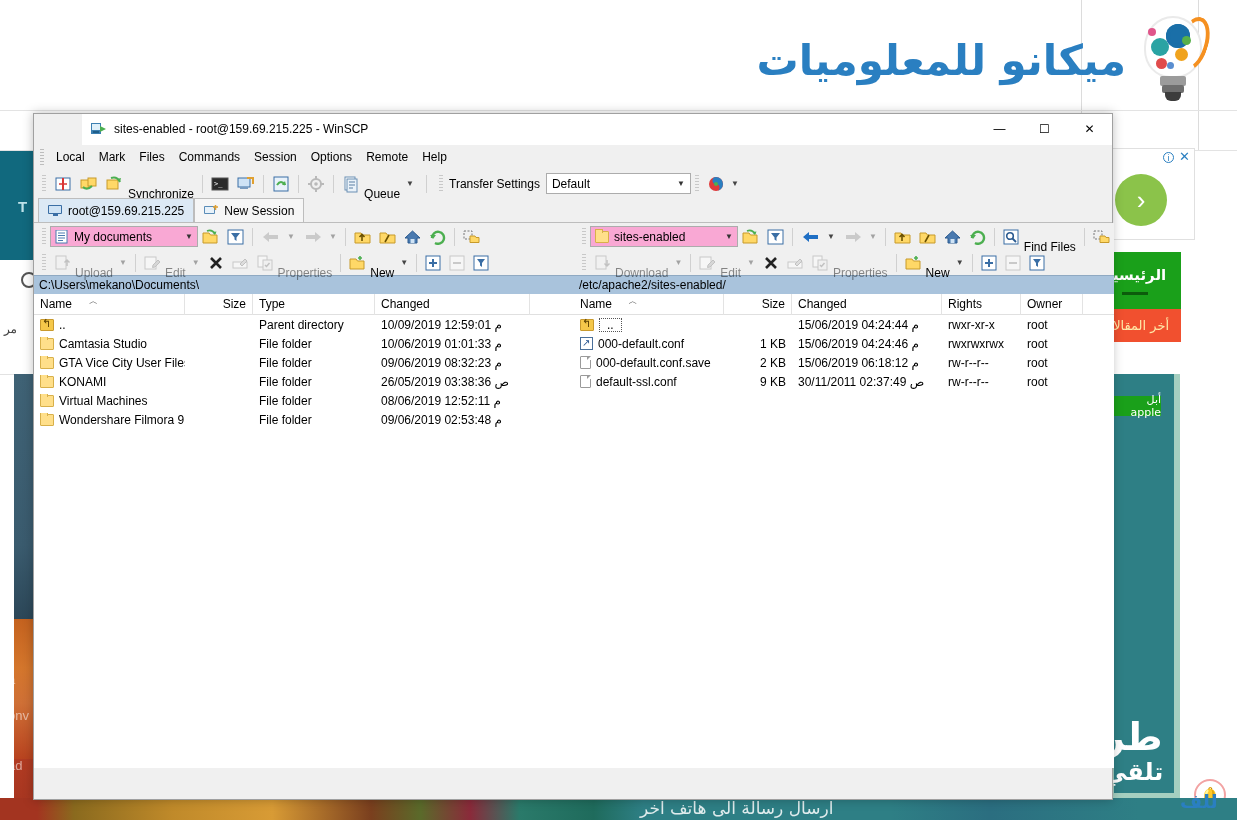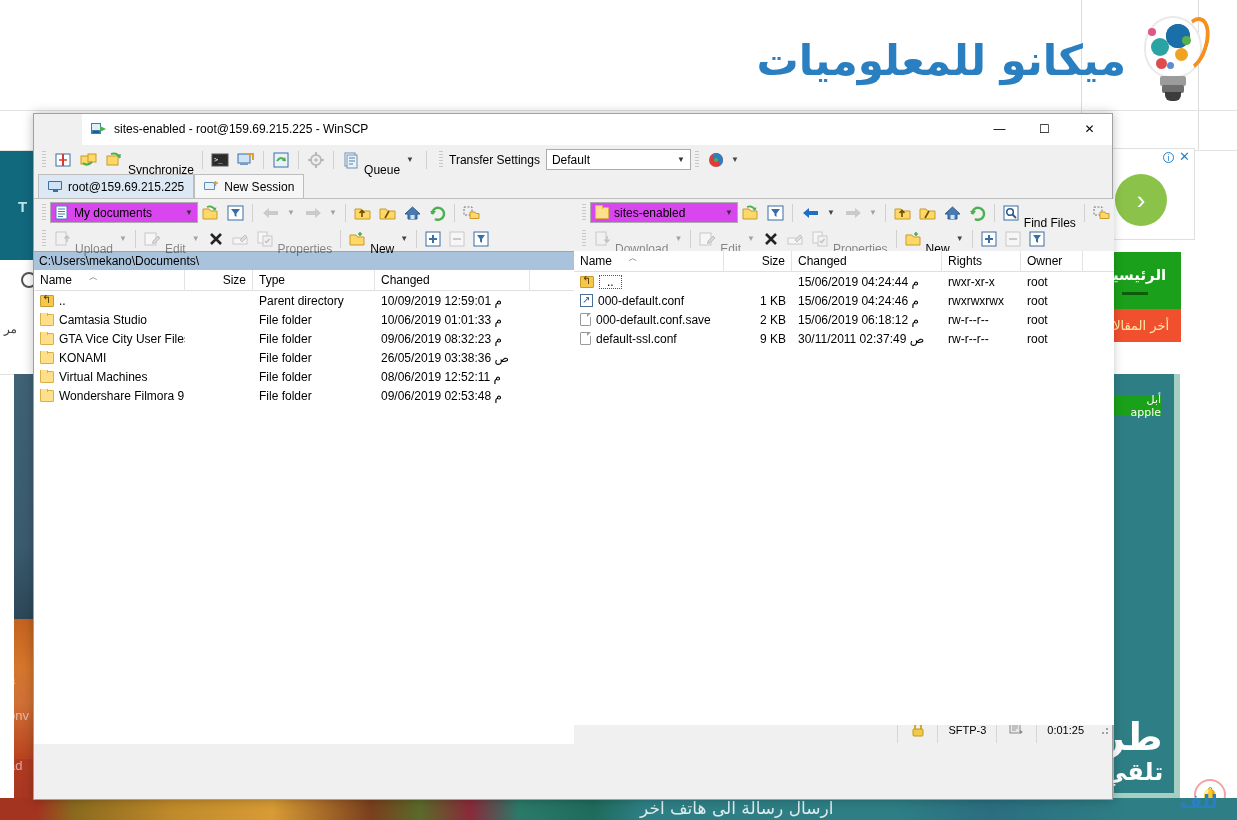--- a/index.html
+++ b/index.html
@@ -241,21 +241,21 @@
 
   .ptool {
     height: 27px; display: flex; align-items: center; padding-left: 4px;
     background: #f0f0f0;
   }
   .ptool2 {
     height: 25px; display: flex; align-items: center; padding-left: 4px;
     background: #f0f0f0;
   }
   .path-combo {
-    height: 21px; width: 148px; background: #d946ef; border: 1px solid #acacac;
+    height: 21px; width: 148px; background: #f9a8d4; border: 1px solid #acacac;
     display: flex; align-items: center; gap: 5px; padding-left: 4px;
     font-size: 12px; position: relative;
   }
   .path-combo .arr { position: absolute; right: 4px; font-size: 8px; color: #333; }
 
   .pathbar {
     height: 19px; background: #a9c3dc; display: flex; align-items: center;
     padding-left: 5px; font-size: 12px; color: #000;
     border-top: 1px solid #8fa9c2;
   }
@@ -416,20 +416,31 @@
       </svg>
     </span>
     <span class="title-text">sites-enabled - root@159.69.215.225 - WinSCP</span>
     <span class="win-btns">
       <span class="win-btn">—</span>
       <span class="win-btn">☐</span>
       <span class="win-btn close">✕</span>
     </span>
   </div>
 
+  <div class="menubar">
+    <span class="menu-grip"></span>
+    <span class="menu-item">Local</span>
+    <span class="menu-item">Mark</span>
+    <span class="menu-item">Files</span>
+    <span class="menu-item">Commands</span>
+    <span class="menu-item">Session</span>
+    <span class="menu-item">Options</span>
+    <span class="menu-item">Remote</span>
+    <span class="menu-item">Help</span>
+  </div>
 
   <div class="toolbar">
     <span class="tb-grip"></span>
 
     <span class="tb-btn">
       <svg width="18" height="18" viewBox="0 0 18 18">
         <rect x="2" y="3" width="14" height="12" fill="#fff" stroke="#3a6ea5"></rect>
         <rect x="8" y="3" width="2" height="12" fill="#d93636"></rect>
         <path d="M5 9 h3 M10 9 h3" stroke="#d93636" stroke-width="1.5"></path>
       </svg>
@@ -901,20 +912,23 @@
           </svg>
         </span>
         <span class="tb-btn">
           <svg width="16" height="16" viewBox="0 0 16 16">
             <rect x="1" y="1" width="14" height="14" fill="#fff" stroke="#3a6ea5"></rect>
             <path d="M4 4 h8 l-3 4 v4 l-2 -1.5 V8 z" fill="#3a6ea5"></path>
           </svg>
         </span>
       </div>
 
+      <div class="pathbar">
+        <span>/etc/apache2/sites-enabled/</span>
+      </div>
 
       <div class="colhdr">
         <span class="col" style="width:150px;">
           <span>Name</span>
           <span class="sortmark">︿</span>
         </span>
         <span class="col num" style="width:68px;">
           <span>Size</span>
         </span>
         <span class="col" style="width:150px;">

